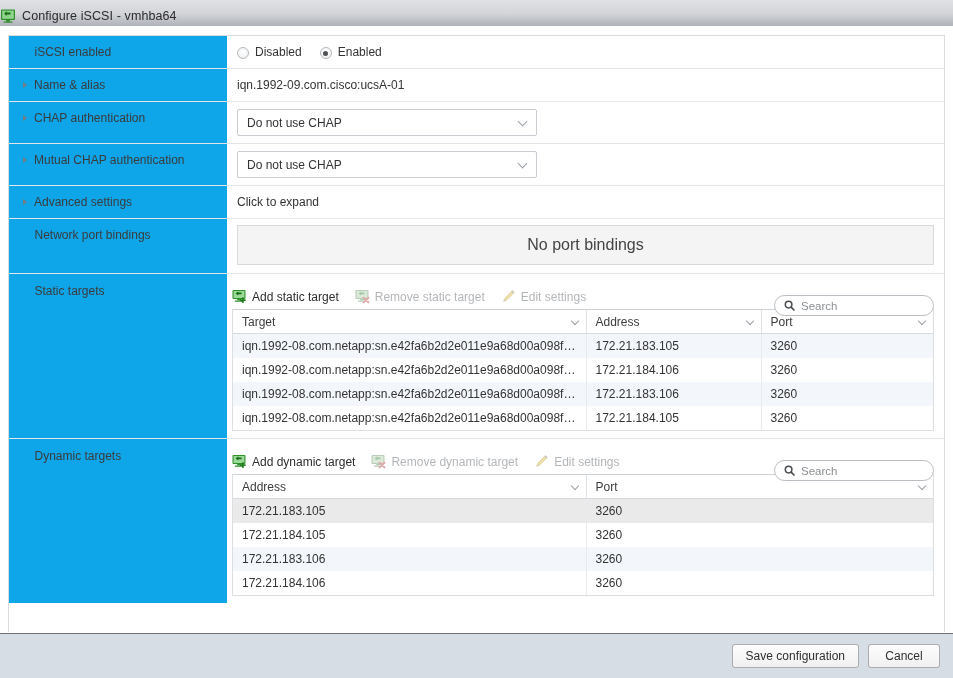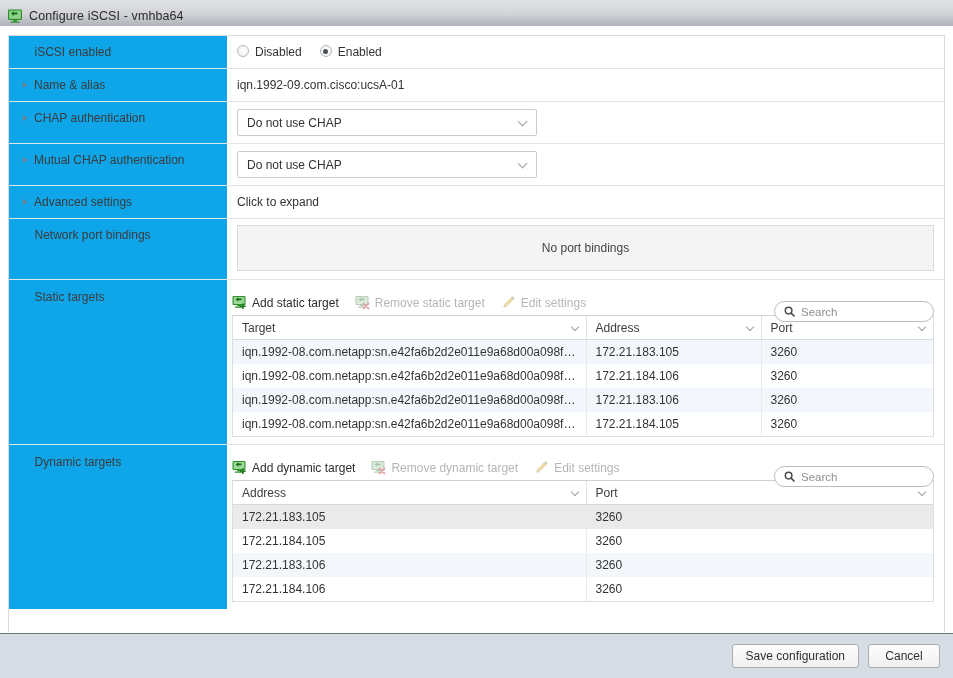--- a/index.html
+++ b/index.html
@@ -17,21 +17,20 @@
     position: relative;
   }
 
   
   .titlebar {
     height: 32px;
     background: linear-gradient(to bottom, #dfe1e4 0%, #d2d4d8 45%, #b6b9bf 75%, #a6a9b0 100%);
     border-bottom: 1px solid #8d9097;
     display: flex;
     align-items: center;
-    padding-left: 7px;
     box-sizing: border-box;
   }
   .title-icon {
     width: 16px;
     height: 16px;
     margin-right: 6px;
     flex: 0 0 auto;
     position: relative;
   }
   .title-text {
@@ -94,21 +93,21 @@
     border-top: 3.5px solid transparent;
     border-bottom: 3.5px solid transparent;
     margin-right: 7px;
     margin-top: 4px;
     flex: 0 0 auto;
   }
   .label-cell .label-indent { margin-left: 11.5px; }
 
   
   .radio-group { display: flex; align-items: center; gap: 9px; padding-left: 5px; }
-  .radio-item { display: flex; align-items: flex-start; cursor: default; margin-right: 9px; }
+  .radio-item { display: flex; align-items: flex-end; cursor: default; margin-right: 9px; }
   .radio-dot {
     width: 12px; height: 12px;
     border-radius: 50%;
     border: 1px solid #b5b8bb;
     background: radial-gradient(circle at 50% 40%, #ffffff 0%, #eceef0 100%);
     margin-right: 6px;
     box-sizing: border-box;
     position: relative;
     flex: 0 0 auto;
   }
@@ -153,27 +152,27 @@
     width: 6px; height: 6px;
     border-right: 1.3px solid #9aa0a6;
     border-bottom: 1.3px solid #9aa0a6;
     transform: rotate(45deg);
   }
 
   
   .portbind-row .value-cell { padding: 6px 10px 8px 5px; }
   .portbind-box {
     width: 100%;
-    height: 46px;
+    height: 40px;
     border: 1px solid #dadada;
     background: #f4f4f4;
     display: flex;
     align-items: center;
     justify-content: center;
-    font-size: 12px;
+    font-size: 16px;
     color: #444;
     box-sizing: border-box;
     margin-left: 5px;
   }
 
   
   .target-row .label-cell { align-items: flex-start; padding-top: 10px; }
   .target-row .value-cell {
     display: block;
     padding: 5px 10px 7px 5px;

